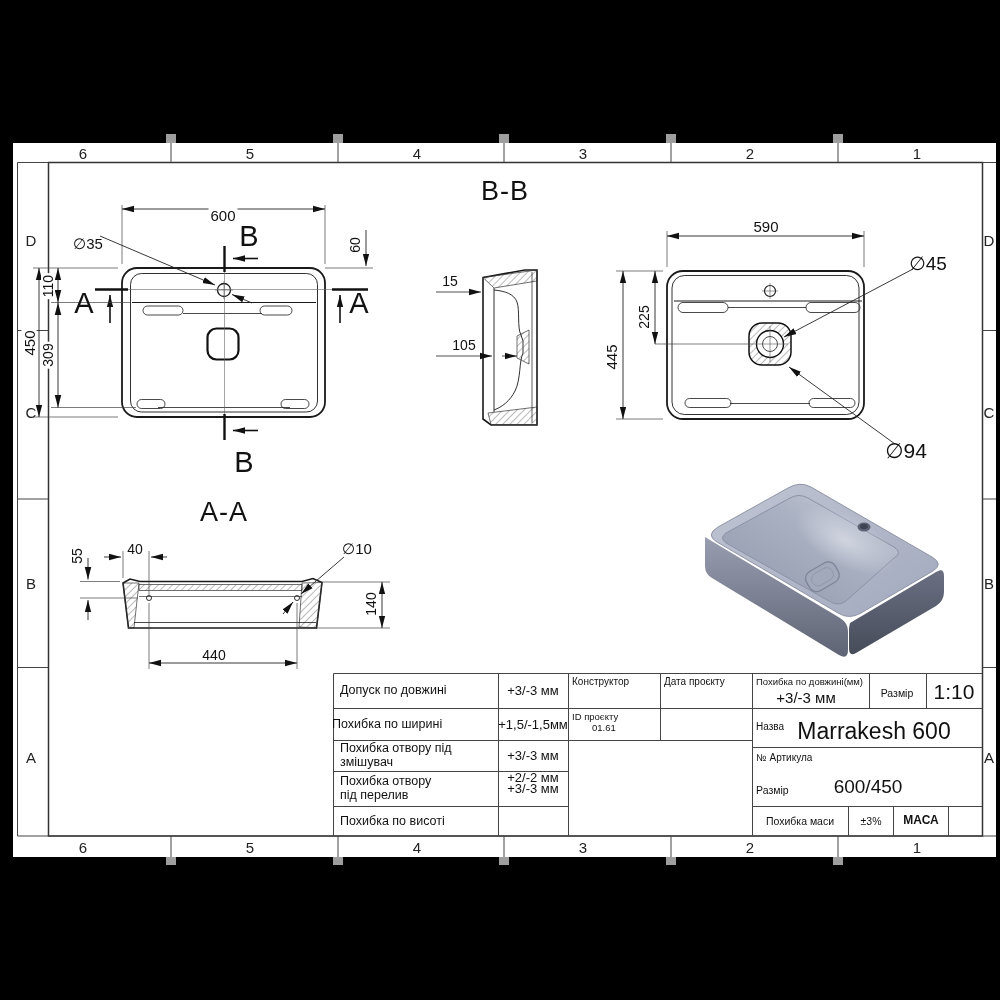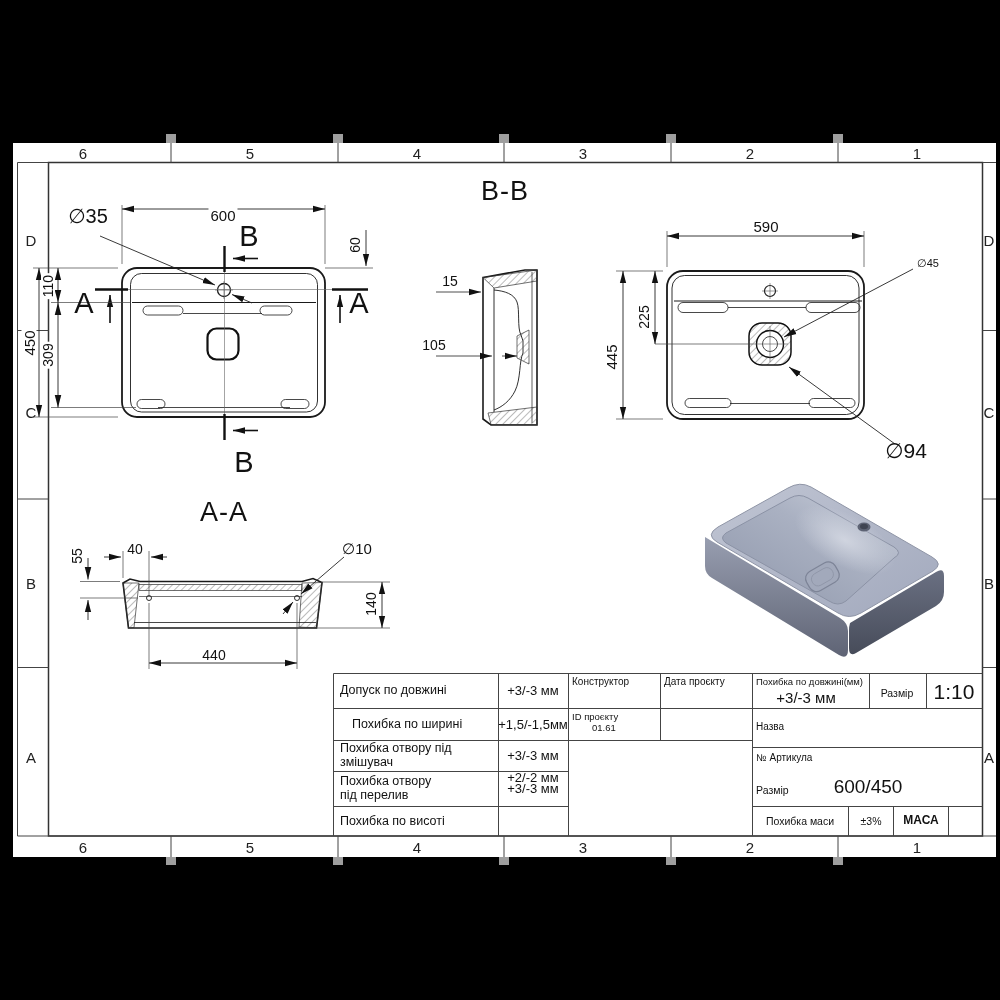--- a/index.html
+++ b/index.html
@@ -295,60 +295,61 @@
   <div class="lbl big" style="left:249px;top:236px">B</div>
   <div class="lbl big" style="left:244px;top:462px">B</div>
   <div class="lbl big" style="left:84px;top:303px">A</div>
   <div class="lbl big" style="left:359px;top:303px">A</div>
 
   <div class="lbl" style="left:223px;top:215px;font-size:15px">600</div>
   <div class="lbl rot" style="left:29px;top:343px;font-size:15px">450</div>
   <div class="lbl rot" style="left:48px;top:286px">110</div>
   <div class="lbl rot" style="left:48px;top:355px">309</div>
   <div class="lbl rot" style="left:355px;top:245px">60</div>
-  <div class="lbl nobg" style="left:88px;top:216px;font-size:20px">∅35</div>
+  <div class="lbl nobg" style="left:88px;top:243px;font-size:15px">∅35</div>
 
   <div class="lbl" style="left:450px;top:281px">15</div>
-  <div class="lbl" style="left:434px;top:345px">105</div>
+  <div class="lbl" style="left:464px;top:345px">105</div>
 
   <div class="lbl" style="left:766px;top:226px;font-size:15px">590</div>
   <div class="lbl rot" style="left:611px;top:357px;font-size:15px">445</div>
   <div class="lbl rot" style="left:644px;top:317px">225</div>
-  <div class="lbl nobg" style="left:928px;top:263px;font-size:11px">∅45</div>
+  <div class="lbl nobg" style="left:928px;top:263px;font-size:19px">∅45</div>
   <div class="lbl nobg" style="left:906px;top:450px;font-size:21px">∅94</div>
 
   <div class="lbl rot" style="left:77px;top:556px">55</div>
   <div class="lbl" style="left:135px;top:549px">40</div>
   <div class="lbl nobg" style="left:357px;top:548px;font-size:15px">∅10</div>
   <div class="lbl rot" style="left:371px;top:604px">140</div>
   <div class="lbl" style="left:214px;top:655px">440</div>
 
   <div class="tlab" style="left:340px;top:690px">Допуск по довжині</div>
   <div class="tval" style="left:533px;top:690px">+3/-3 мм</div>
-  <div class="tlab" style="left:352px;top:724px">Похибка по ширині</div>
+  <div class="tlab" style="left:332px;top:724px">Похибка по ширині</div>
   <div class="tval" style="left:533px;top:724px">+1,5/-1,5мм</div>
   <div class="tlab" style="left:340px;top:755px">Похибка отвору під
 змішувач</div>
   <div class="tval" style="left:533px;top:755px">+3/-3 мм</div>
   <div class="tlab" style="left:340px;top:788px">Похибка отвору
 під перелив</div>
   <div class="tval" style="left:533px;top:788px">+3/-3 мм</div>
   <div class="tlab" style="left:340px;top:821px">Похибка по висоті</div>
   <div class="tval" style="left:533px;top:777px">+2/-2 мм</div>
 
   <div class="tbs" style="left:572px;top:677px">Конструктор</div>
   <div class="tbs" style="left:664px;top:677px">Дата проєкту</div>
   <div class="tbs" style="left:572px;top:712px;font-size:9.5px">ID проєкту</div>
   <div class="tbs" style="left:592px;top:723px;font-size:9.5px">01.61</div>
 
   <div class="tbs" style="left:756px;top:677px;font-size:9.5px">Похибка по довжині(мм)</div>
   <div class="tval" style="left:806px;top:697px;font-size:15px">+3/-3 мм</div>
   <div class="tval" style="left:897px;top:693px;font-size:10.5px">Размір</div>
   <div class="tval" style="left:954px;top:692px;font-size:21px">1:10</div>
   <div class="tbs" style="left:756px;top:722px">Назва</div>
+  <div class="tval" style="left:874px;top:731px;font-size:23px">Marrakesh 600</div>
   <div class="tbs" style="left:756px;top:753px">№ Артикула</div>
   <div class="tbs" style="left:756px;top:785px;font-size:10.5px">Размір</div>
   <div class="tval" style="left:868px;top:787px;font-size:19px">600/450</div>
   <div class="tval" style="left:800px;top:821px;font-size:10.5px">Похибка маси</div>
   <div class="tval" style="left:871px;top:821px;font-size:10.5px">±3%</div>
   <div class="tval" style="left:921px;top:820px;font-size:12px;font-weight:bold">МАСА</div>
 
 </div>
 
 </body></html>

